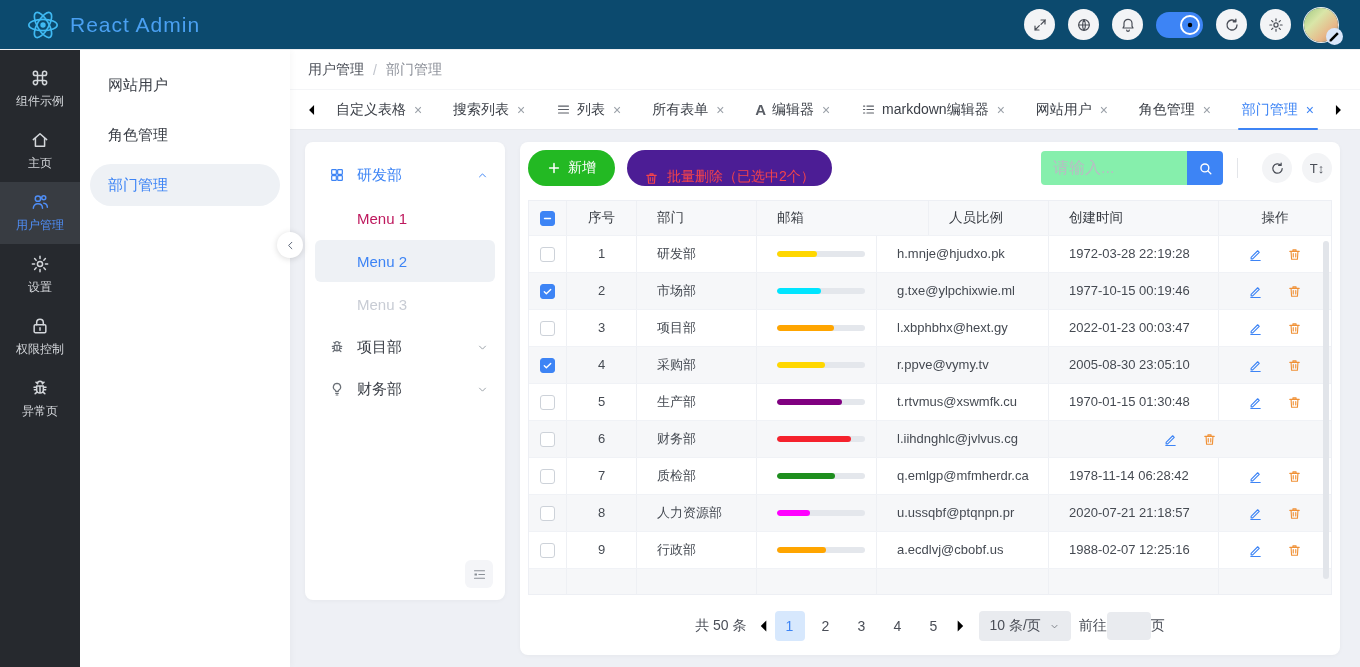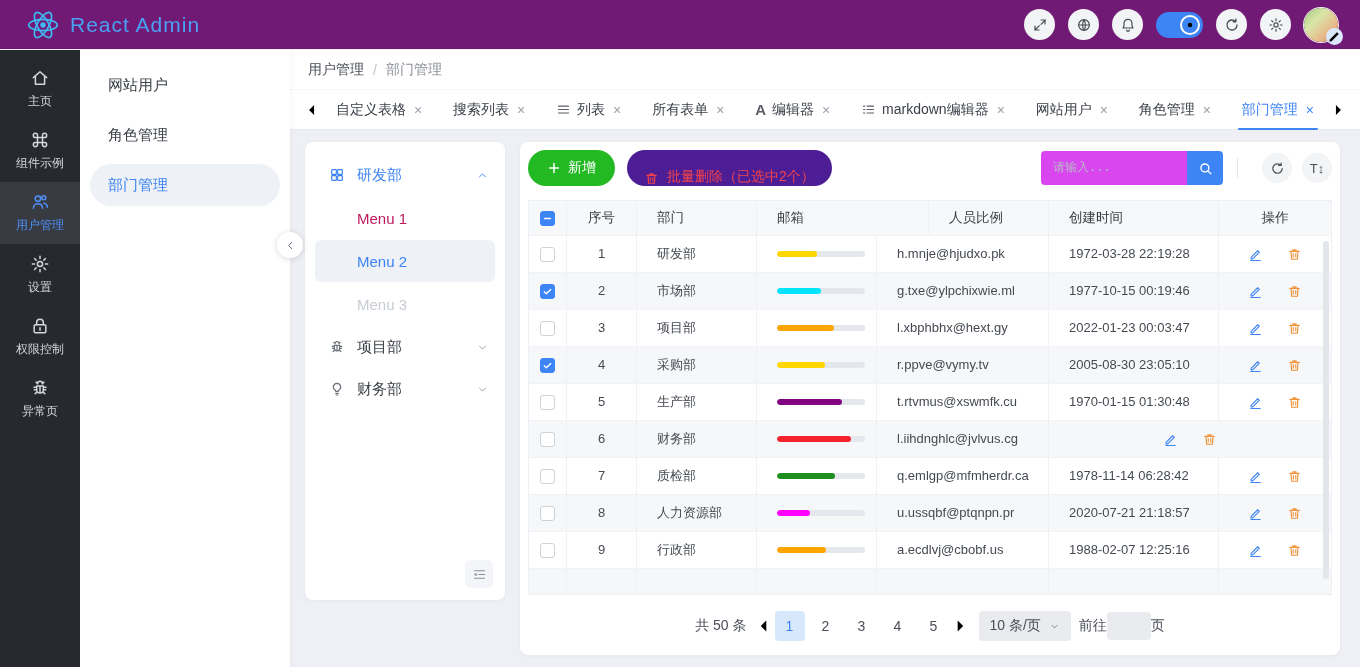--- a/index.html
+++ b/index.html
@@ -3,21 +3,21 @@
 <meta charset="utf-8">
 <style>
   * { margin:0; padding:0; box-sizing:border-box; }
   html,body { width:1360px; height:667px; overflow:hidden; }
   body { font-family:"Liberation Sans","DejaVu Sans",sans-serif; background:#eef0f5; position:relative; color:#333; }
   .icn { display:inline-flex; align-items:center; justify-content:center; }
   .icn svg { width:1em; height:1em; fill:none; stroke:currentColor; stroke-width:1.8; stroke-linecap:round; stroke-linejoin:round; display:block; }
   .txt-icn { font-weight:bold; font-style:normal; }
 
   
-  .header { position:absolute; top:0; left:0; right:0; height:50px; background:#701a75; border-bottom:1px solid #eef0f2; display:flex; align-items:center; z-index:30; }
+  .header { position:absolute; top:0; left:0; right:0; height:50px; background:#0c4a6e; border-bottom:1px solid #eef0f2; display:flex; align-items:center; z-index:30; }
   .brand { display:flex; align-items:center; gap:10px; padding-left:26px; }
   .logo { width:34px; height:34px; color:#3fb9f2; }
   .logo svg { width:34px; height:34px; fill:none; stroke:#3fb9f2; stroke-width:1.2; }
   .brand-title { font-size:21px; color:#4aa0f2; letter-spacing:1px; }
   .header-actions { margin-left:auto; display:flex; align-items:center; gap:13px; padding-right:22px; }
   .hbtn { width:31px; height:31px; border-radius:50%; background:#f3f4f6; color:#4a4e57; display:flex; align-items:center; justify-content:center; font-size:16px; cursor:pointer; }
   .theme-toggle { width:47px; height:26px; border-radius:13px; background:#3d84f5; position:relative; cursor:pointer; }
   .theme-toggle .knob { position:absolute; right:3px; top:3px; width:20px; height:20px; border-radius:50%; background:#3d84f5; border:2px solid #fff; color:#fff; display:flex; align-items:center; justify-content:center; font-size:12px; }
   .avatar { width:34px; height:34px; border-radius:50%; background:linear-gradient(135deg,#9fc77f 0%,#d9e6a8 35%,#e8b88a 70%,#b98b62 100%); position:relative; cursor:pointer; box-shadow:0 0 0 1px #eee; }
   .avatar-badge { position:absolute; right:-5px; bottom:-3px; width:17px; height:17px; border-radius:50%; background:#dbe7fb; color:#3d84f5; display:flex; align-items:center; justify-content:center; font-size:9px; }
@@ -63,21 +63,21 @@
 
   
   .table-card { position:absolute; left:230px; top:92px; width:820px; height:513px; background:#fff; border-radius:8px; box-shadow:0 1px 4px rgba(0,0,0,.04); padding:8px; }
   .toolbar { display:flex; align-items:center; height:36px; margin-bottom:14px; }
   .btn-add { display:flex; align-items:center; gap:7px; height:36px; padding:0 19px; border-radius:18px; background:#23b923; color:#fff; font-size:14px; border:none; cursor:pointer; }
   .btn-add .icn { font-size:14px; }
   .btn-batch { display:flex; align-items:flex-end; gap:8px; height:36px; padding:0 17px; border-radius:18px; background:#4c1d95; color:#f5434a; font-size:14px; border:none; margin-left:12px; cursor:pointer; }
   .btn-batch .icn { font-size:15px; }
   .toolbar-right { margin-left:auto; display:flex; align-items:center; }
   .search-box { display:flex; }
-  .search-input { width:146px; height:34px; background:#d946ef; border:none; outline:none; border-radius:4px 0 0 4px; padding:0 12px; font-size:12px; color:#333; font-family:Liberation Mono, monospace; }
+  .search-input { width:146px; height:34px; background:#86efac; border:none; outline:none; border-radius:4px 0 0 4px; padding:0 12px; font-size:16px; color:#333; font-family:Liberation Sans, sans-serif; }
   .search-input::placeholder { color:#b8bcc4; }
   .search-btn { width:36px; height:34px; background:#3d84f5; color:#fff; border:none; border-radius:0 4px 4px 0; display:flex; align-items:center; justify-content:center; font-size:15px; cursor:pointer; }
   .vdiv { width:1px; height:20px; background:#e3e5e9; margin:0 14px; }
   .tool-circ { width:30px; height:30px; border-radius:50%; background:#f3f4f6; color:#4a4e57; display:flex; align-items:center; justify-content:center; font-size:15px; cursor:pointer; margin-left:10px; }
   .tool-circ:first-of-type { margin-left:0; }
   .tool-circ .txt-icn { font-size:13px; font-weight:normal; }
 
   .table-wrap { border:1px solid #edeff4; height:395px; overflow:hidden; position:relative; }
   .tr { display:flex; border-bottom:1px solid #f0f2f6; background:#fff; }
   .tr.even { background:#f6f7f9; }
@@ -185,33 +185,33 @@
           </svg>
         </div>
       </div>
     </div>
 </div>
 
 <div class="sidebar">
     <div class="sb-item">
       <span class="icn">
         <svg viewBox="0 0 24 24">
+          <path d="M9 9V6.5A2.5 2.5 0 1 0 6.5 9H9zm6 0h2.5A2.5 2.5 0 1 0 15 6.5V9zM9 15H6.5A2.5 2.5 0 1 0 9 17.5V15zm6 0v2.5a2.5 2.5 0 1 0 2.5-2.5H15zM9 9h6v6H9z"></path>
+        </svg>
+      </span>
+      <div class="sb-label">组件示例</div>
+    </div>
+    <div class="sb-item">
+      <span class="icn">
+        <svg viewBox="0 0 24 24">
           <path d="M4 11.5 12 4.5l8 7"></path>
           <path d="M6.5 10v9.5h11V10"></path>
         </svg>
       </span>
       <div class="sb-label">主页</div>
-    </div>
-    <div class="sb-item">
-      <span class="icn">
-        <svg viewBox="0 0 24 24">
-          <path d="M9 9V6.5A2.5 2.5 0 1 0 6.5 9H9zm6 0h2.5A2.5 2.5 0 1 0 15 6.5V9zM9 15H6.5A2.5 2.5 0 1 0 9 17.5V15zm6 0v2.5a2.5 2.5 0 1 0 2.5-2.5H15zM9 9h6v6H9z"></path>
-        </svg>
-      </span>
-      <div class="sb-label">组件示例</div>
     </div>
     <div class="sb-item active">
       <span class="icn">
         <svg viewBox="0 0 24 24">
           <circle cx="9.5" cy="8" r="3.2"></circle>
           <path d="M4 19.5c0-3.2 2.4-5.3 5.5-5.3s5.5 2.1 5.5 5.3"></path>
           <circle cx="16.5" cy="7" r="2.4"></circle>
           <path d="M16.5 13.4c2.6.2 4.3 2.2 4.3 5"></path>
         </svg>
       </span>

